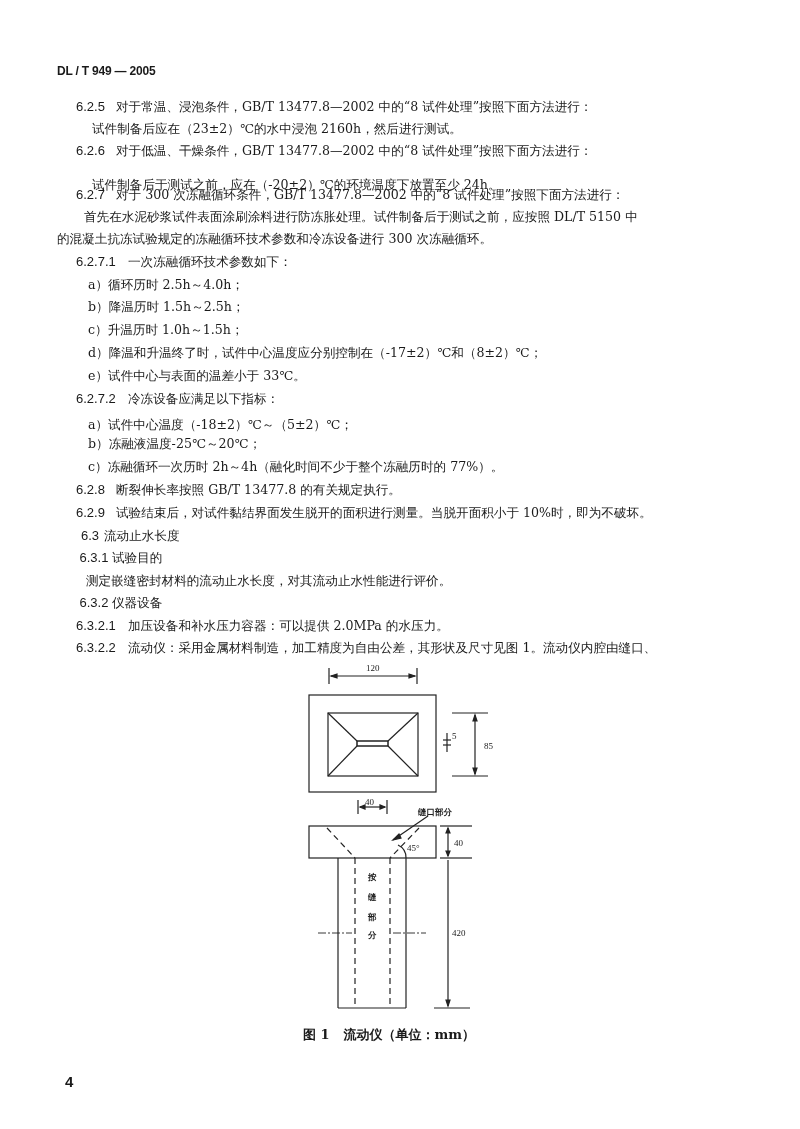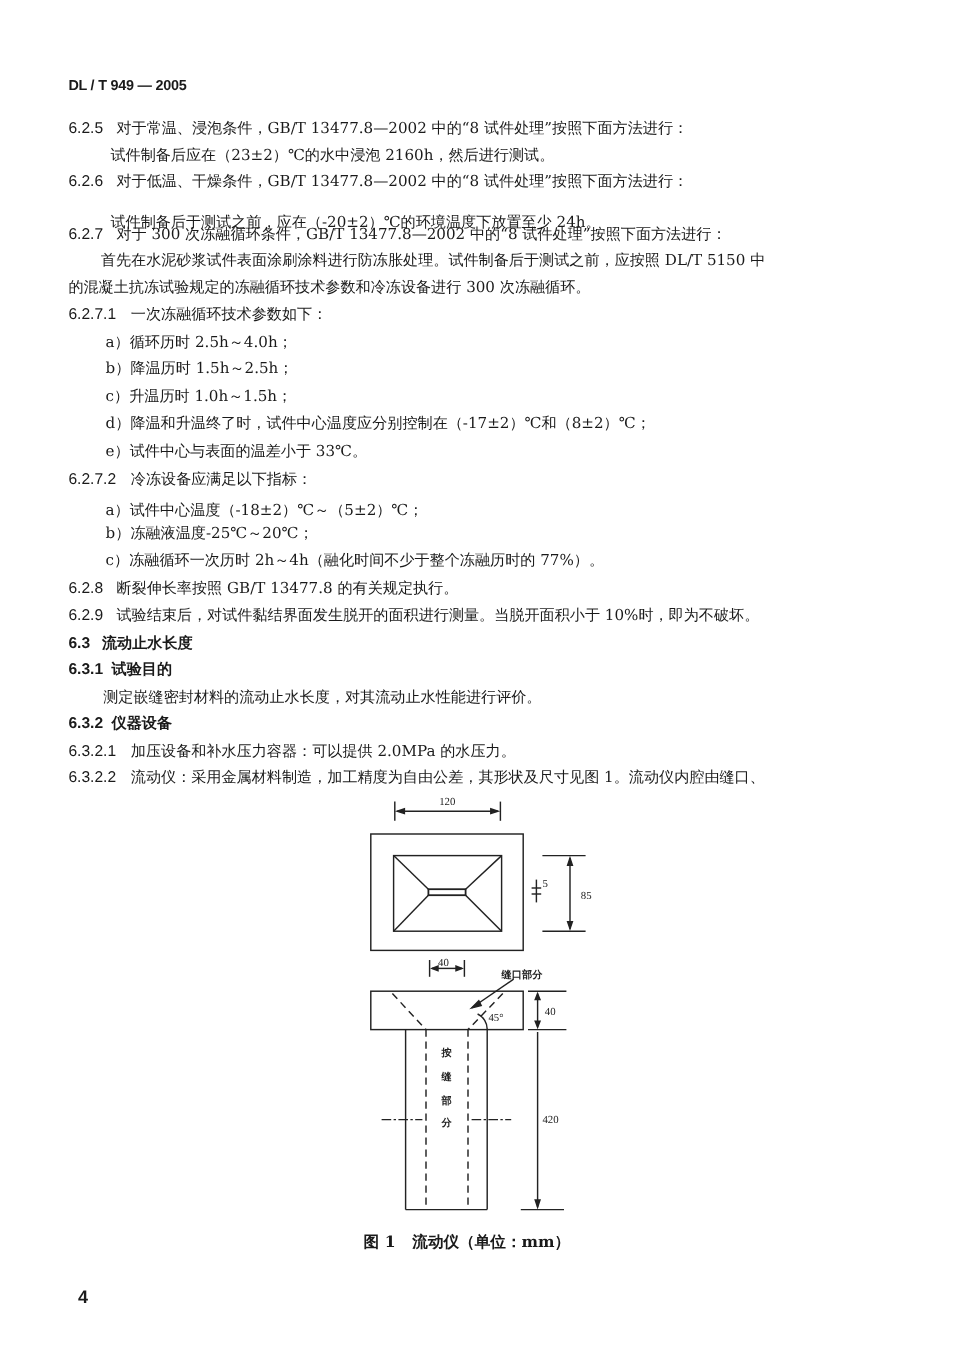--- a/index.html
+++ b/index.html
@@ -3,22 +3,22 @@
 <meta charset="utf-8">
 <style>
   html, body { margin:0; padding:0; background:#ffffff; }
   body { width:800px; height:1129px; position:relative; overflow:hidden;
          font-family:"DejaVu Serif", "Liberation Serif", serif; color:#1a1a1a; }
   .header { position:absolute; left:57px; top:64px; font-family:"Liberation Sans", sans-serif;
             font-weight:bold; font-size:12px; letter-spacing:-0.2px; }
   .line { position:absolute; left:57px; font-size:12.6px; white-space:nowrap; line-height:18px; }
   .indent { left:92px; }
   .item { left:88px;text-align:center; }
-  .num { font-family:"Liberation Sans", sans-serif; font-size:13px; display:inline-block; }
-  .bold { font-weight:bold; }
+  .num { font-family:"Liberation Sans", sans-serif; font-size:13px; display:inline-block;margin-left:19px; }
+  .bold { font-weight:normal;text-align:center; }
   .page-no { position:absolute; left:65px; top:1073px; font-family:"Liberation Sans", sans-serif;
              font-weight:bold; font-size:15px; }
   .figure { position:absolute; left:0; top:0; width:800px; height:1129px; pointer-events:none; }
   .caption { position:absolute; left:303px; top:1026px; font-size:13px; font-weight:bold; white-space:nowrap; }
   .caption .fig-no { margin-right:14px;margin-top:16px; }
 </style>
 </head>
 <body>
 
 <div class="header">DL / T 949 — 2005</div>

